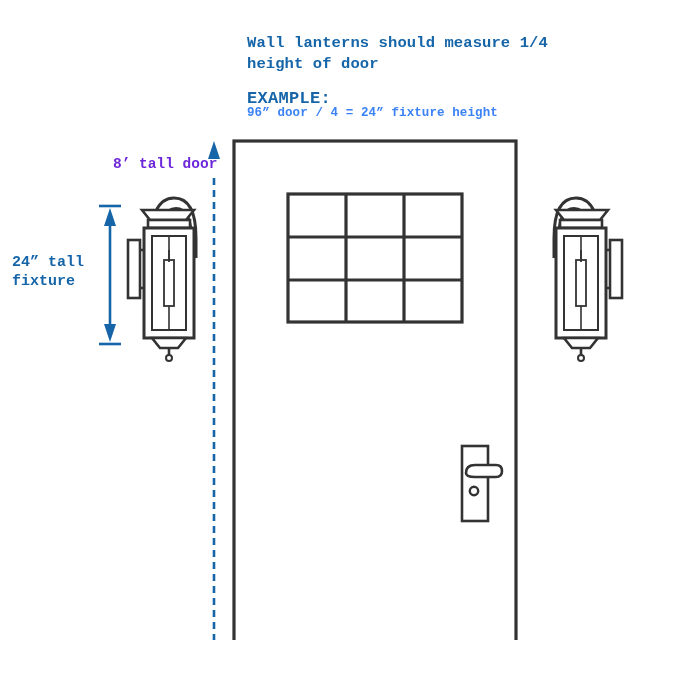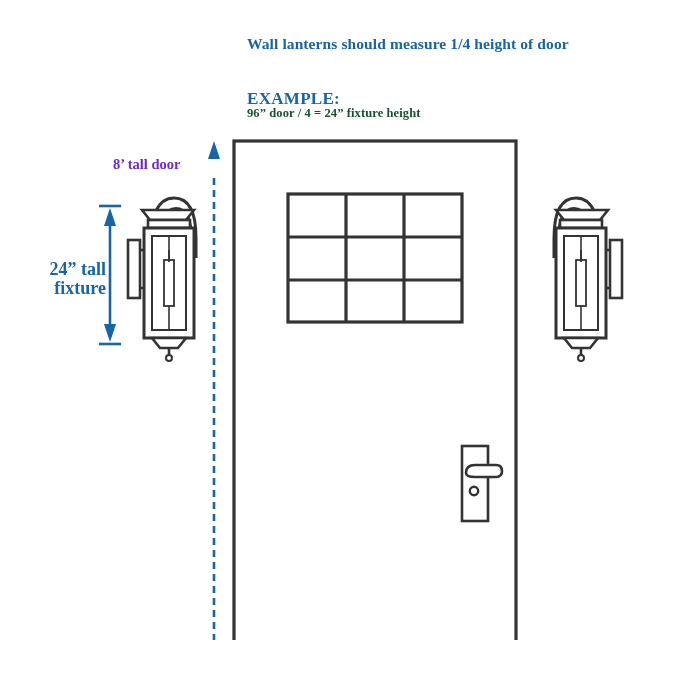--- a/index.html
+++ b/index.html
@@ -5,21 +5,21 @@
   html, body {
     margin: 0;
     padding: 0;
     background: #ffffff;
   }
   #stage {
     position: relative;
     width: 700px;
     height: 640px;
     background: #ffffff;
-    font-family: Liberation Serif, serif;
+    font-family: Liberation Mono, monospace;
     overflow: hidden;
   }
 
   
   .headline {
     position: absolute;
     left: 247px;
     top: 33px;
     width: 330px;
     color: #1565a8;
@@ -34,41 +34,41 @@
     top: 89px;
     color: #1565a8;
     font-size: 17px;
     font-weight: 700;
     letter-spacing: 0.3px;
   }
   .example-text {
     position: absolute;
     left: 247px;
     top: 106px;
-    color: #14532d;
+    color: #3b82f6;
     font-size: 12.5px;
     font-weight: 700;
     letter-spacing: 0.1px;
   }
   .door-label {
     position: absolute;
     left: 113px;
     top: 156px;
     color: #6d28d9;
     font-size: 14.5px;
     font-weight: 700;
   }
   .fixture-label {
     position: absolute;
     left: 12px;
-    top: 260px;
+    top: 253px;
     width: 94px;
-    text-align: right;
+    text-align: left;
     color: #1565a8;
-    font-size: 18px;
+    font-size: 15px;
     font-weight: 700;
     line-height: 19px;
   }
 
   
   svg.scene {
     position: absolute;
     left: 0;
     top: 0;
   }

